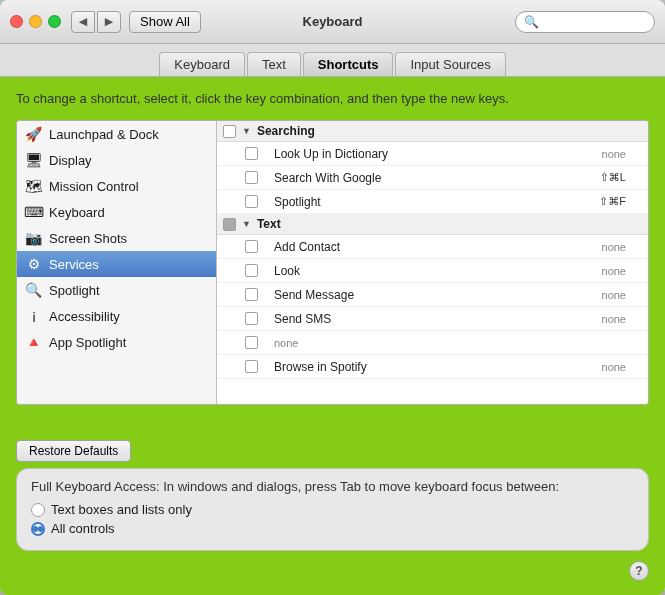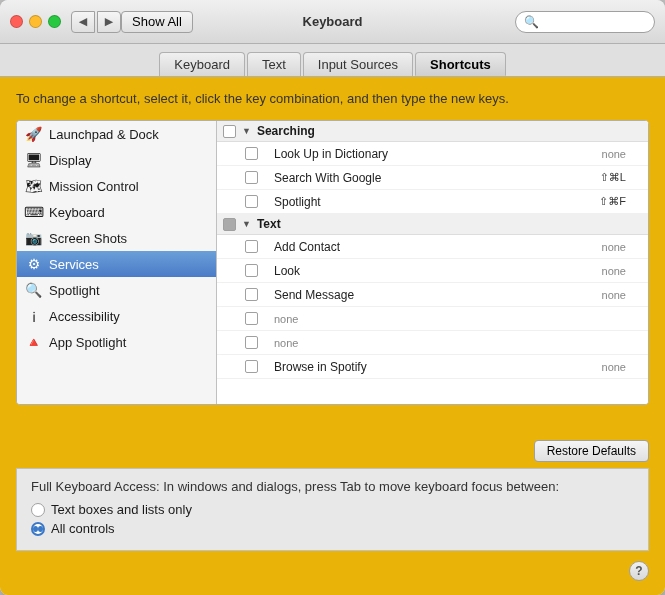--- a/index.html
+++ b/index.html
@@ -80,20 +80,21 @@
     }
 
     .nav-btn:first-child { border-radius: 4px 0 0 4px; }
     .nav-btn:last-child { border-radius: 0 4px 4px 0; }
 
     .show-all-btn {
       background: linear-gradient(to bottom, #f5f5f5, #e0e0e0);
       border: 1px solid #a0a0a0;
       border-radius: 4px;
       padding: 2px 10px;
+      margin-left: 8px;
       cursor: pointer;
       font-size: 13px;
       height: 22px;
       display: flex;
       align-items: center;
     }
 
     .window-title {
       position: absolute;
       left: 50%;
@@ -163,21 +164,21 @@
       z-index: 1;
     }
 
     
     .main-content {
       flex: 1;
       padding: 14px 16px;
       display: flex;
       flex-direction: column;
       gap: 10px;
-      background: #eab308;
+      background: #84cc16;
     }
 
     .help-text {
       font-size: 13px;
       color: #333;
       margin-bottom: 4px;
     }
 
     .panes {
       display: flex;
@@ -291,37 +292,37 @@
 
     
     .bottom-section {
       display: flex;
       flex-direction: column;
       gap: 6px;
     }
 
     .restore-row {
       display: flex;
-      justify-content: flex-end;
+      justify-content: flex-start;
       margin-top: 25px;
     }
 
     .restore-btn {
       background: linear-gradient(to bottom, #f5f5f5, #e0e0e0);
       border: 1px solid #a0a0a0;
       border-radius: 4px;
       padding: 3px 12px;
       cursor: pointer;
       font-size: 12px;
     }
 
     .keyboard-access-section {
       background: #e8e8e8;
       border: 1px solid #c0c0c0;
-      border-radius: 0;
+      border-radius: 12px;
       padding: 10px 14px;
     }
 
     .keyboard-access-title {
       font-size: 13px;
       color: #333;
       margin-bottom: 8px;
     }
 
     .radio-row {
@@ -407,22 +408,22 @@
     <div class="window-title">Keyboard</div>
     <div class="search-bar">
       <span class="search-icon-span">🔍</span>
       <input type="text" style="">
     </div>
   </div>
 
   <div class="tabs-bar">
     <div class="tab">Keyboard</div>
     <div class="tab">Text</div>
+    <div class="tab active">Shortcuts</div>
     <div class="tab">Input Sources</div>
-    <div class="tab active">Shortcuts</div>
   </div>
 
   <div class="main-content">
     <div class="help-text">To change a shortcut, select it, click the key combination, and then type the new keys.</div>
 
     <div class="panes">
 
       <div class="sidebar">
         <div class="sidebar-item">
           <span class="item-icon">🚀</span>
@@ -500,20 +501,21 @@
           <span class="shortcut-label">Look</span>
           <span class="shortcut-keys">none</span>
         </div>
         <div class="shortcut-row">
           <div class="checkbox"></div>
           <span class="shortcut-label">Send Message</span>
           <span class="shortcut-keys">none</span>
         </div>
         <div class="shortcut-row">
           <div class="checkbox"></div>
+          <span class="shortcut-label">Send SMS</span>
           <span class="shortcut-keys">none</span>
         </div>
         <div class="shortcut-row">
           <div class="checkbox"></div>
           <span class="shortcut-keys">none</span>
         </div>
         <div class="shortcut-row">
           <div class="checkbox"></div>
           <span class="shortcut-label">Browse in Spotify</span>
           <span class="shortcut-keys">none</span>

